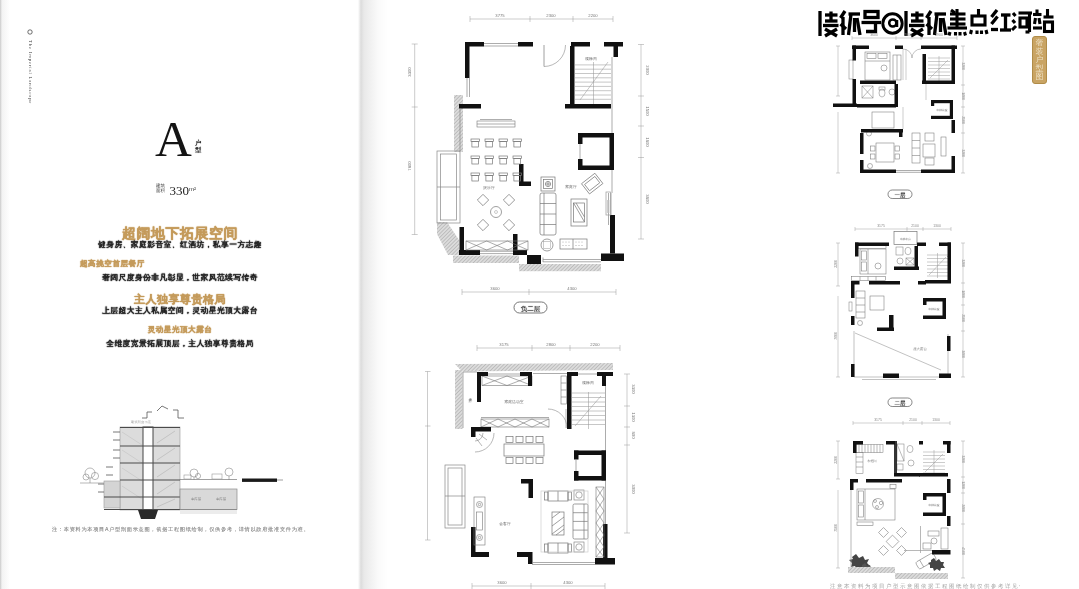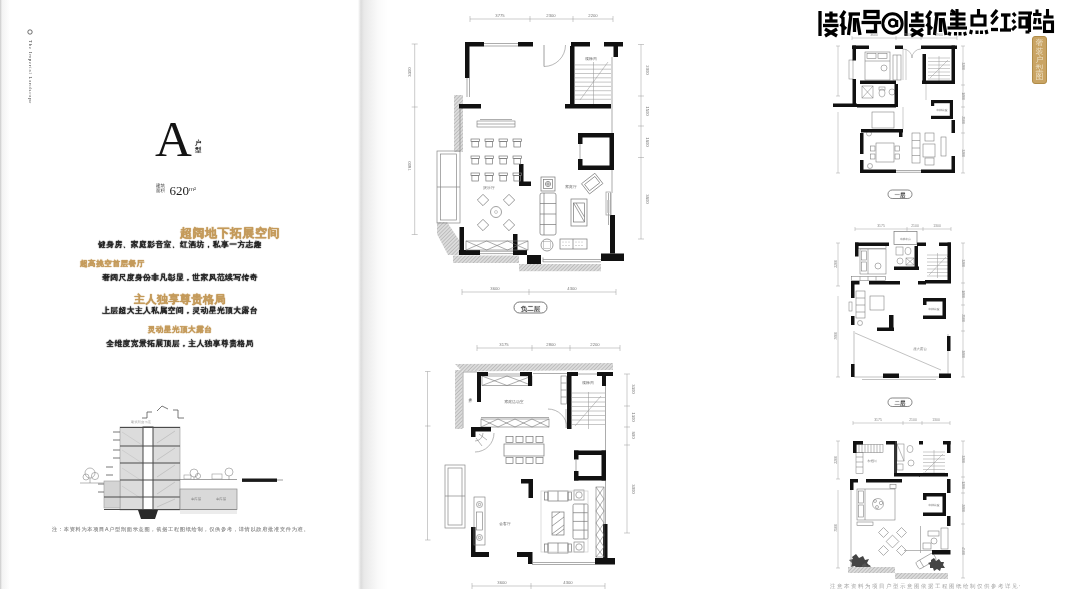--- a/index.html
+++ b/index.html
@@ -27,24 +27,24 @@
  <div style="transform:rotate(90deg);transform-origin:0 0;white-space:nowrap;
   font-family:'Liberation Serif',serif;font-size:4.7px;letter-spacing:0.85px;color:#3c3c3c;">The&nbsp;Imperial&nbsp;Landscape</div>
 </div>
 
 <div class="abs" style="left:155px;top:110px;font-family:'Liberation Serif',serif;font-size:51px;color:#141414;">A</div>
 
 <div class="abs" style="left:195px;top:140px;font-size:6.5px;color:#222;line-height:6.5px;width:7px;text-shadow:0 0 0.8px #222;">户型</div>
 
 <div class="abs" style="left:156px;top:181px;width:90px;height:14px;">
   <span style="display:inline-block;font-size:4.5px;color:#333;line-height:4.8px;vertical-align:3px;">建筑<br>面积</span>
-  <span style="font-size:13px;color:#1a1a1a;font-family:'Liberation Serif',serif;">620</span><span style="font-size:6px;color:#333;vertical-align:4px;">m²</span>
+  <span style="font-size:13px;color:#1a1a1a;font-family:'Liberation Serif',serif;">330</span><span style="font-size:6px;color:#333;vertical-align:4px;">m²</span>
 </div>
 
-<div class="abs gold" style="left:80px;top:225px;width:200px;text-align:right;font-size:12px;font-weight:bold;letter-spacing:0.5px;text-shadow:0 0 1px #c49a5a,0 0 1px #c49a5a;">超阔地下拓展空间</div>
+<div class="abs gold" style="left:80px;top:225px;width:200px;text-align:center;font-size:14px;font-weight:bold;letter-spacing:0.5px;text-shadow:0 0 1px #c49a5a,0 0 1px #c49a5a;">超阔地下拓展空间</div>
 
 <div class="abs" style="left:60px;top:239px;width:240px;text-align:center;font-size:7.8px;color:#222;letter-spacing:0.4px;text-shadow:0 0 1px #222,0 0 1px #222,0 0 1px #222;">健身房、家庭影音室、红酒坊，私享一方志趣</div>
 
 <div class="abs gold" style="left:80px;top:259px;width:200px;text-align:left;font-size:7.6px;font-weight:bold;letter-spacing:0.5px;text-shadow:0 0 1px #c49a5a,0 0 1px #c49a5a;">超高挑空首层餐厅</div>
 
 <div class="abs" style="left:60px;top:272px;width:240px;text-align:center;font-size:7.8px;color:#222;letter-spacing:0.4px;text-shadow:0 0 1px #222,0 0 1px #222,0 0 1px #222;">奢阔尺度身份非凡彰显，世家风范续写传奇</div>
 
 <div class="abs gold" style="left:80px;top:292px;width:200px;text-align:center;font-size:11px;font-weight:bold;letter-spacing:0.5px;text-shadow:0 0 1px #c49a5a,0 0 1px #c49a5a;">主人独享尊贵格局</div>
 
 <div class="abs" style="left:60px;top:305px;width:240px;text-align:center;font-size:7.8px;color:#222;letter-spacing:0.4px;text-shadow:0 0 1px #222,0 0 1px #222,0 0 1px #222;">上层超大主人私属空间，灵动星光顶大露台</div>

